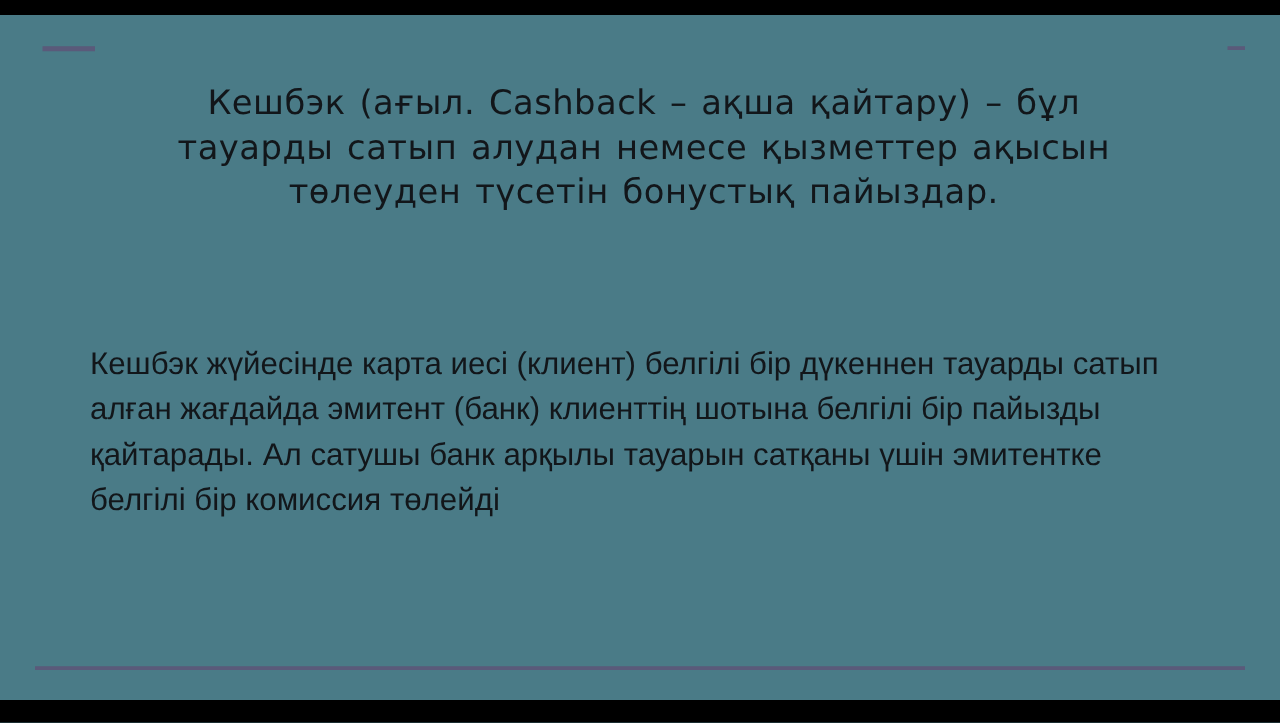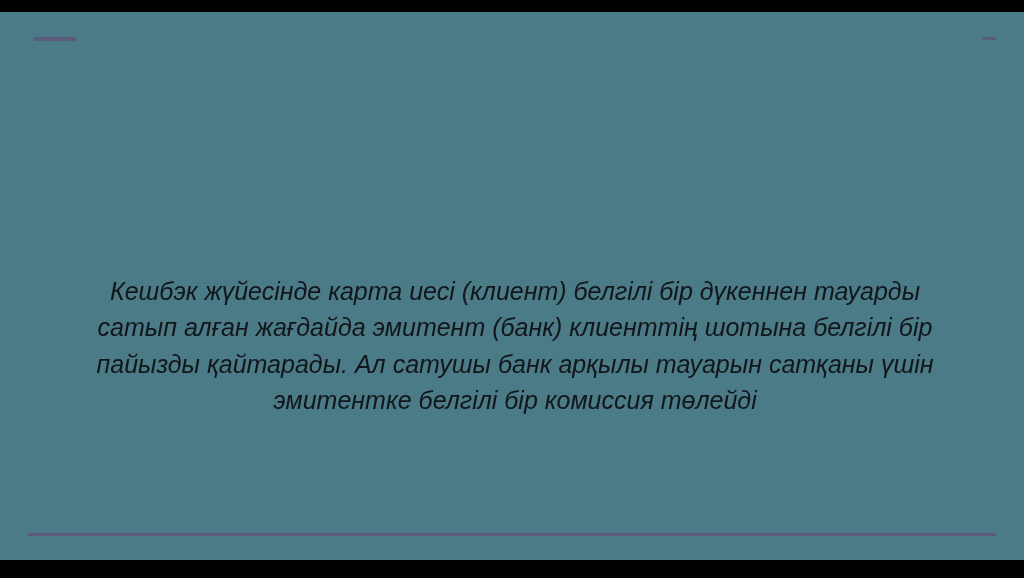--- a/index.html
+++ b/index.html
@@ -65,37 +65,36 @@
     font-size: 27px;
     line-height: 1.32;
     letter-spacing: 0.4px;
     word-spacing: 2px;
   }
   .para-bottom {
     position: absolute;
     left: 72px;
     top: 248px;
     width: 886px;
-    text-align: center;
     color: #12161a;
     font-size: 25px;
     line-height: 1.45;
     font-family: "Liberation Sans", sans-serif;
-    font-style: italic;
   }
 </style>
 </head>
 <body>
 
 <div class="slide">
 
   <div class="top-bar"></div>
   <div class="bottom-bar"></div>
 
   <div class="dash-left"></div>
   <div class="dash-right"></div>
 
+  <p class="para-top">Кешбэк (ағыл. Cashback – ақша қайтару) – бұл тауарды сатып алудан немесе қызметтер ақысын төлеуден түсетін бонустық пайыздар.</p>
 
   <p class="para-bottom">Кешбэк жүйесінде карта иесі (клиент) белгілі бір дүкеннен тауарды сатып алған жағдайда эмитент (банк) клиенттің шотына белгілі бір пайызды қайтарады. Ал сатушы банк арқылы тауарын сатқаны үшін эмитентке белгілі бір комиссия төлейді</p>
 
   <div class="rule-bottom"></div>
 
 </div>
 
 </body></html>

